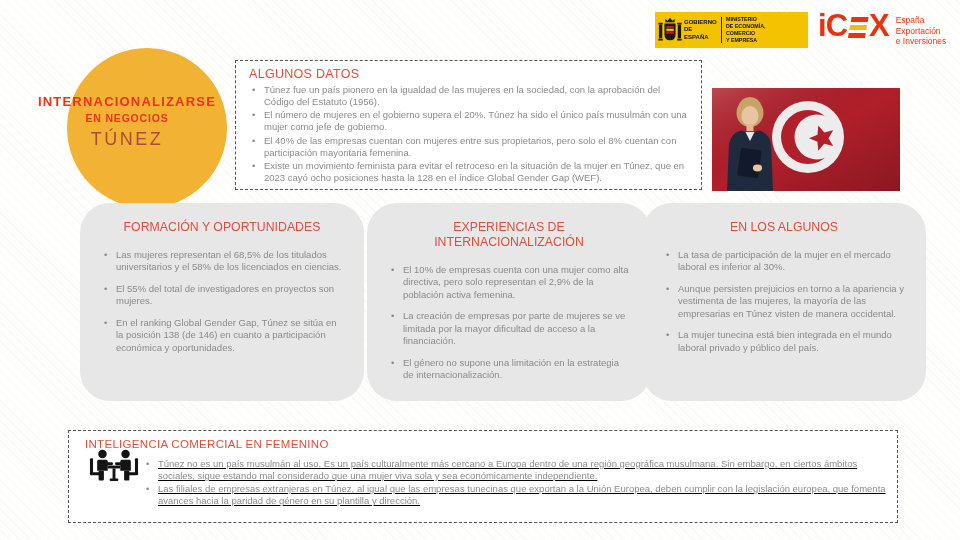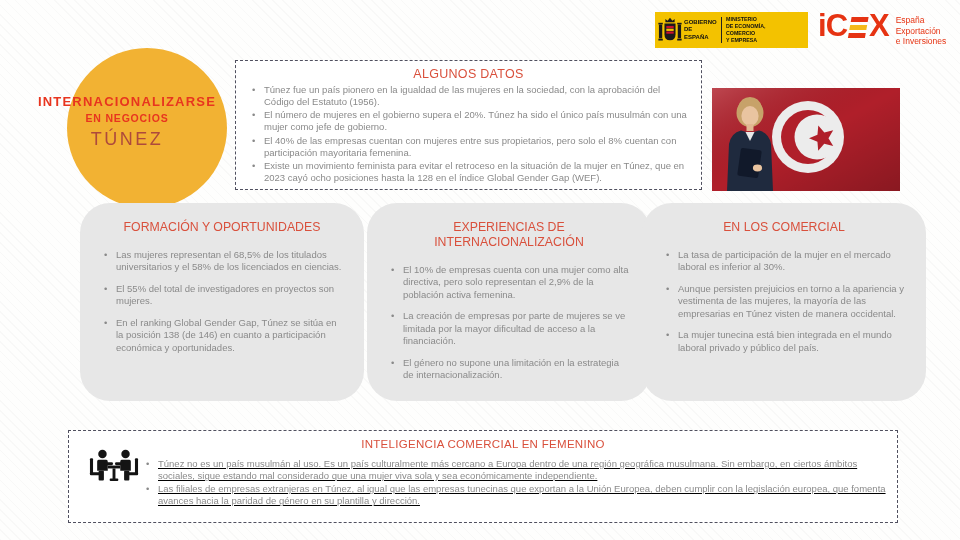--- a/index.html
+++ b/index.html
@@ -36,21 +36,21 @@
   }
   .badge-text { position:absolute; left:17px; top:94px; width:220px; text-align:center; }
   .badge-l1 { font-size:13px; font-weight:bold; letter-spacing:1.2px; color:var(--bright-red,#E8351F); }
   .badge-l2 { font-size:10.5px; font-weight:bold; letter-spacing:0.8px; color:var(--bright-red,#E8351F); margin-top:3px; }
   .badge-country { font-size:18px; letter-spacing:2.5px; color:var(--dark-red,#AE4A3C); margin-top:5px; }
 
   
   .dash-box { position:absolute; border:1.4px dashed var(--border-dash,#50505F); background:#fff; }
 
   .datos-box { left:235px; top:60px; width:467px; height:130px; padding:6px 13px 0 13px; }
-  .box-title { text-align:center; color:var(--accent-red,#D9503C); font-size:12.5px; letter-spacing:0.3px; }
+  .box-title { color:var(--accent-red,#D9503C); font-size:12.5px; letter-spacing:0.3px; }
   .datos-box .box-title { margin-bottom:3px; }
 
   ul.bullets { list-style:none; }
   ul.bullets li {
     position:relative; padding-left:15px; color:var(--body-gray,#8A8A8A);
     font-size:9.5px; line-height:1.28; margin-bottom:1px;
   }
   ul.bullets li::before { content:"•"; position:absolute; left:3px; top:0; color:var(--body-gray,#8A8A8A); }
 
   
@@ -180,21 +180,21 @@
   </div>
   <div class="card card2">
     <div class="card-title">EXPERIENCIAS DE INTERNACIONALIZACIÓN</div>
     <ul class="bullets">
         <li>El 10% de empresas cuenta con una mujer como alta directiva, pero solo representan el 2,9% de la población activa femenina.</li>
         <li>La creación de empresas por parte de mujeres se ve limitada por la mayor dificultad de acceso a la financiación.</li>
         <li>El género no supone una limitación en la estrategia de internacionalización.</li>
       </ul>
   </div>
   <div class="card card3">
-    <div class="card-title">EN LOS COMERCIAL</div>
+    <div class="card-title">EN LOS ALGUNOS</div>
     <ul class="bullets">
         <li>La tasa de participación de la mujer en el mercado laboral es inferior al 30%.</li>
         <li>Aunque persisten prejuicios en torno a la apariencia y vestimenta de las mujeres, la mayoría de las empresarias en Túnez visten de manera occidental.</li>
         <li>La mujer tunecina está bien integrada en el mundo laboral privado y público del país.</li>
       </ul>
   </div>
 
   <div class="dash-box bottom-box">
     <svg class="bottom-icon" viewBox="0 0 52 44" fill="#141414">
       <rect x="1" y="13" width="3.2" height="17" rx="1"></rect>

